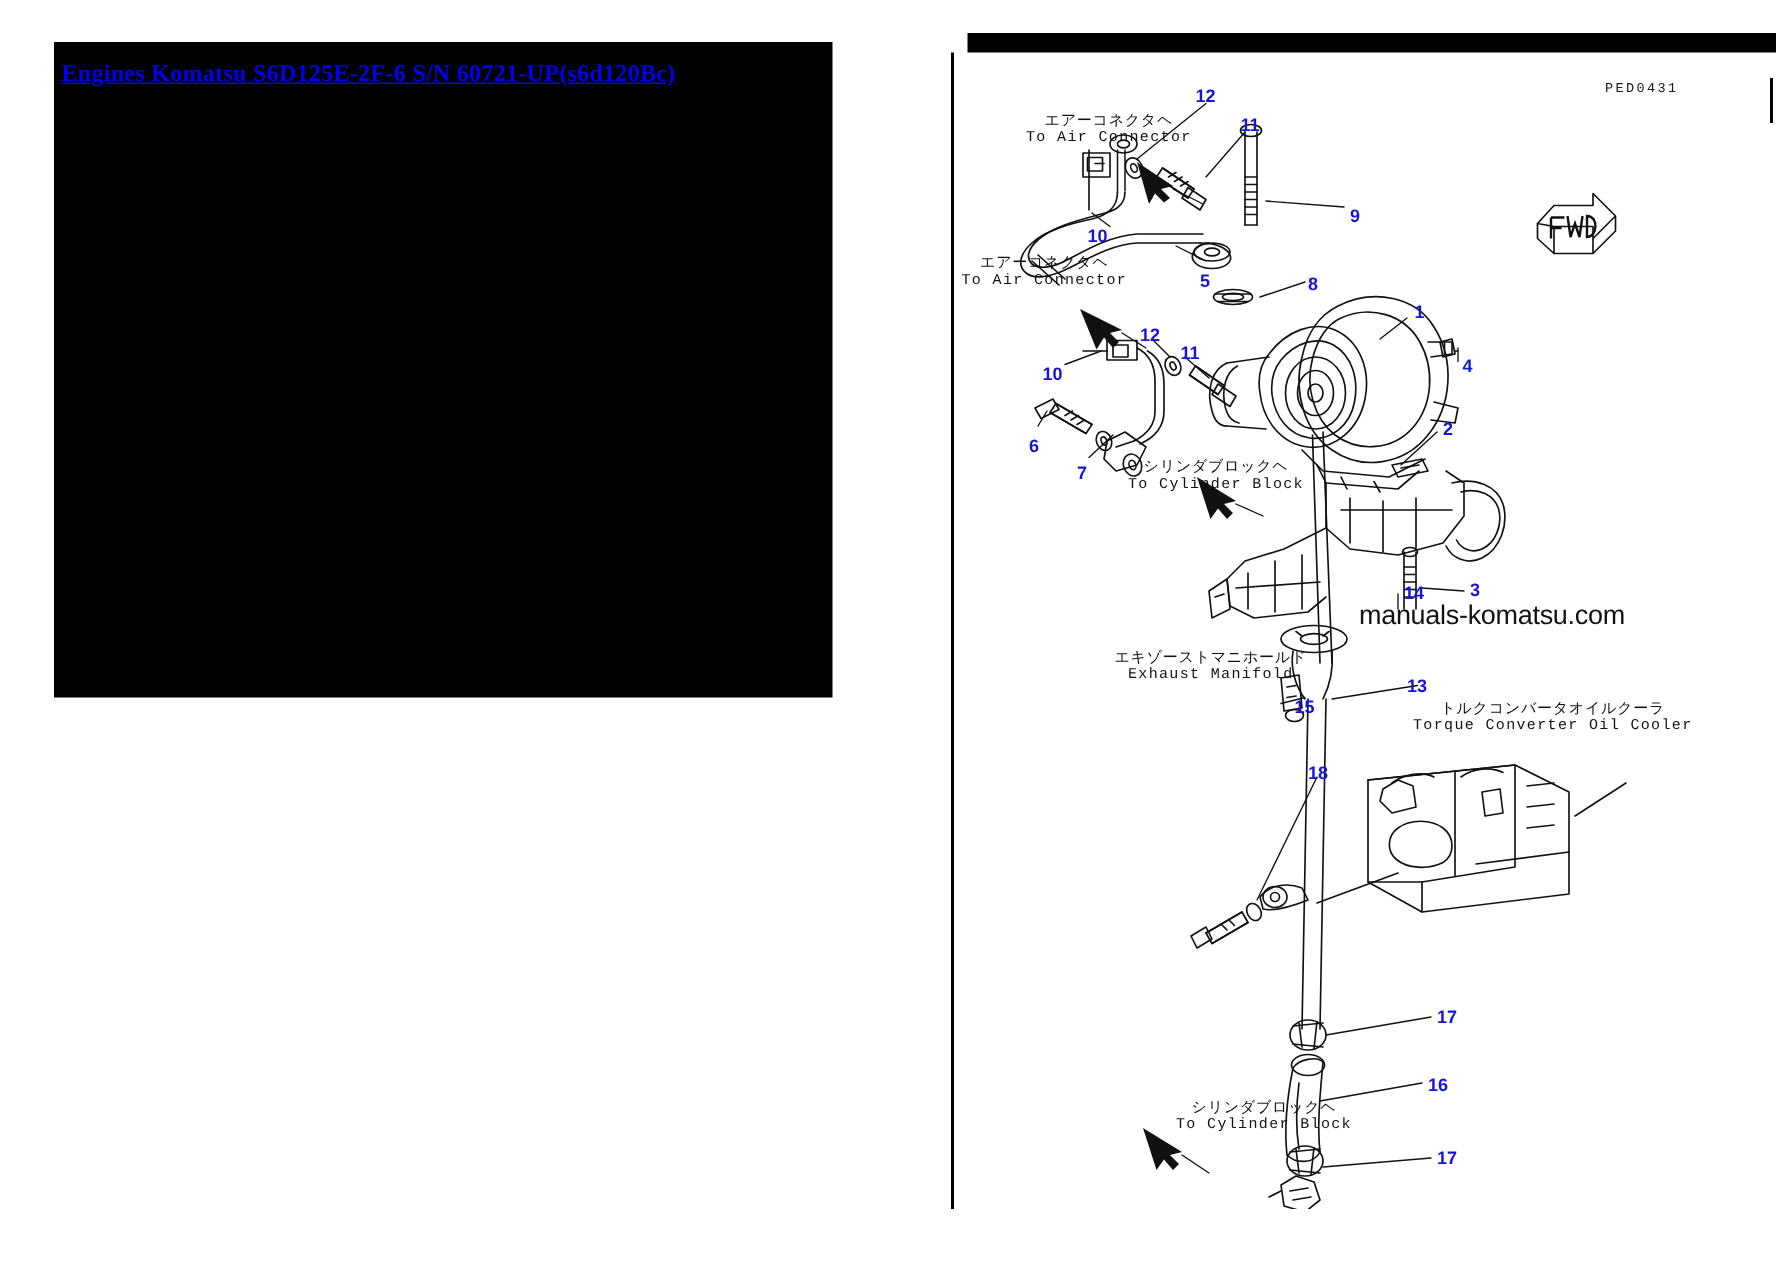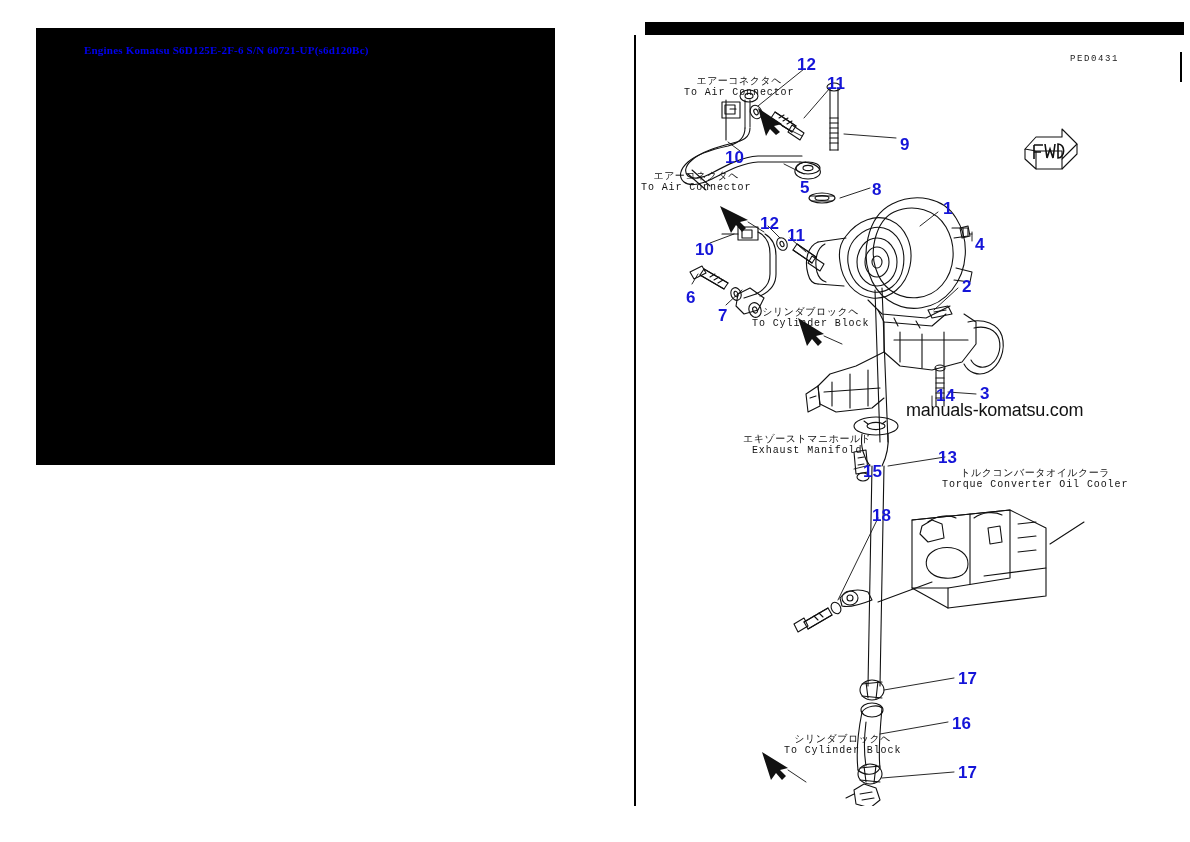--- a/index.html
+++ b/index.html
@@ -29,27 +29,27 @@
     height: 437px;
     background: #000000;
   }
 
   #title-link {
     position: absolute;
     left: 5px;
     top: 16px;
     color: #0000ee;
     font-family: "Liberation Serif", serif;
-    font-size: 11px;
+    font-size: 16px;
     font-weight: bold;
     letter-spacing: 0.2px;
+    text-decoration: underline;
     white-space: nowrap;
     cursor: pointer;
     line-height: 12px;
-    margin-left: 43px;
   }
 
   
   #diagram-panel {
     position: absolute;
     left: 632px;
     top: 22px;
     width: 552px;
     height: 784px;
     background: #ffffff;
@@ -100,21 +100,21 @@
     top: 0;
     width: 552px;
     height: 784px;
   }
 
   
   .callout {
     position: absolute;
     color: #1515d8;
     font-family: "Liberation Sans", sans-serif;
-    font-size: 17px;
+    font-size: 12px;
     font-weight: bold;
     line-height: 17px;
     white-space: nowrap;
     cursor: default;
   }
 
   
   .anno {
     position: absolute;
     color: #111111;

